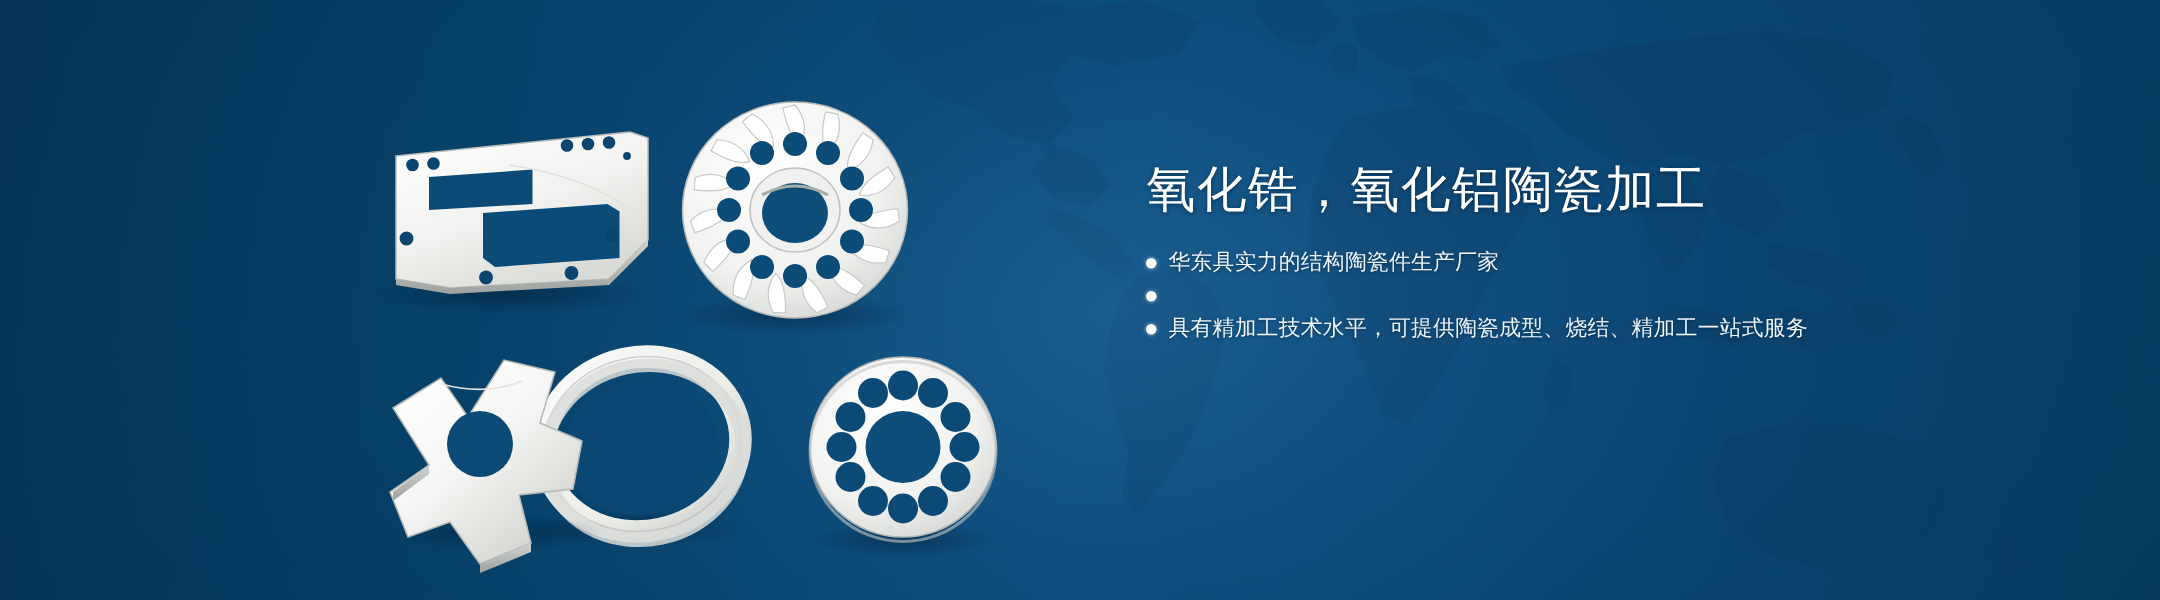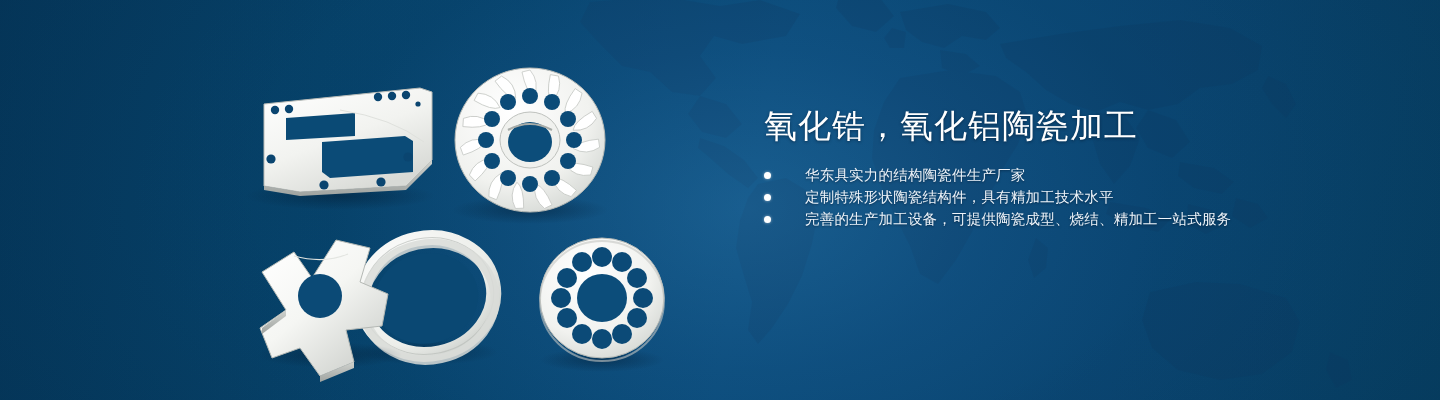--- a/index.html
+++ b/index.html
@@ -58,21 +58,20 @@
   }
   .bullets{
     list-style:none;
     margin:16px 0 0 0;padding:0;
   }
   .bullets li{
     display:flex;
     align-items:center;
     height:22px;
     margin-bottom:0px;
-    gap:26px;
   }
   .dot{
     width:7px;height:7px;border-radius:50%;
     background:#ffffff;
     margin-right:8px;
     flex:0 0 auto;
     box-shadow:0 0 3px rgba(255,255,255,.55);
   }
   .btxt{
     font-size:14.5px;
@@ -287,22 +286,21 @@
 
   <div class="copy">
     <div class="title">氧化锆，氧化铝陶瓷加工</div>
     <ul class="bullets">
       <li>
         <span class="dot"></span>
         <span class="btxt">华东具实力的结构陶瓷件生产厂家</span>
       </li>
       <li>
         <span class="dot"></span>
-        <span class="btxt">定制特殊形状陶瓷结构件，具有精加工技术水平</span>
       </li>
       <li>
         <span class="dot"></span>
-        <span class="btxt">完善的生产加工设备，可提供陶瓷成型、烧结、精加工一站式服务</span>
+        <span class="btxt">具有精加工技术水平，可提供陶瓷成型、烧结、精加工一站式服务</span>
       </li>
     </ul>
   </div>
 
 </div>
 
 </body></html>

